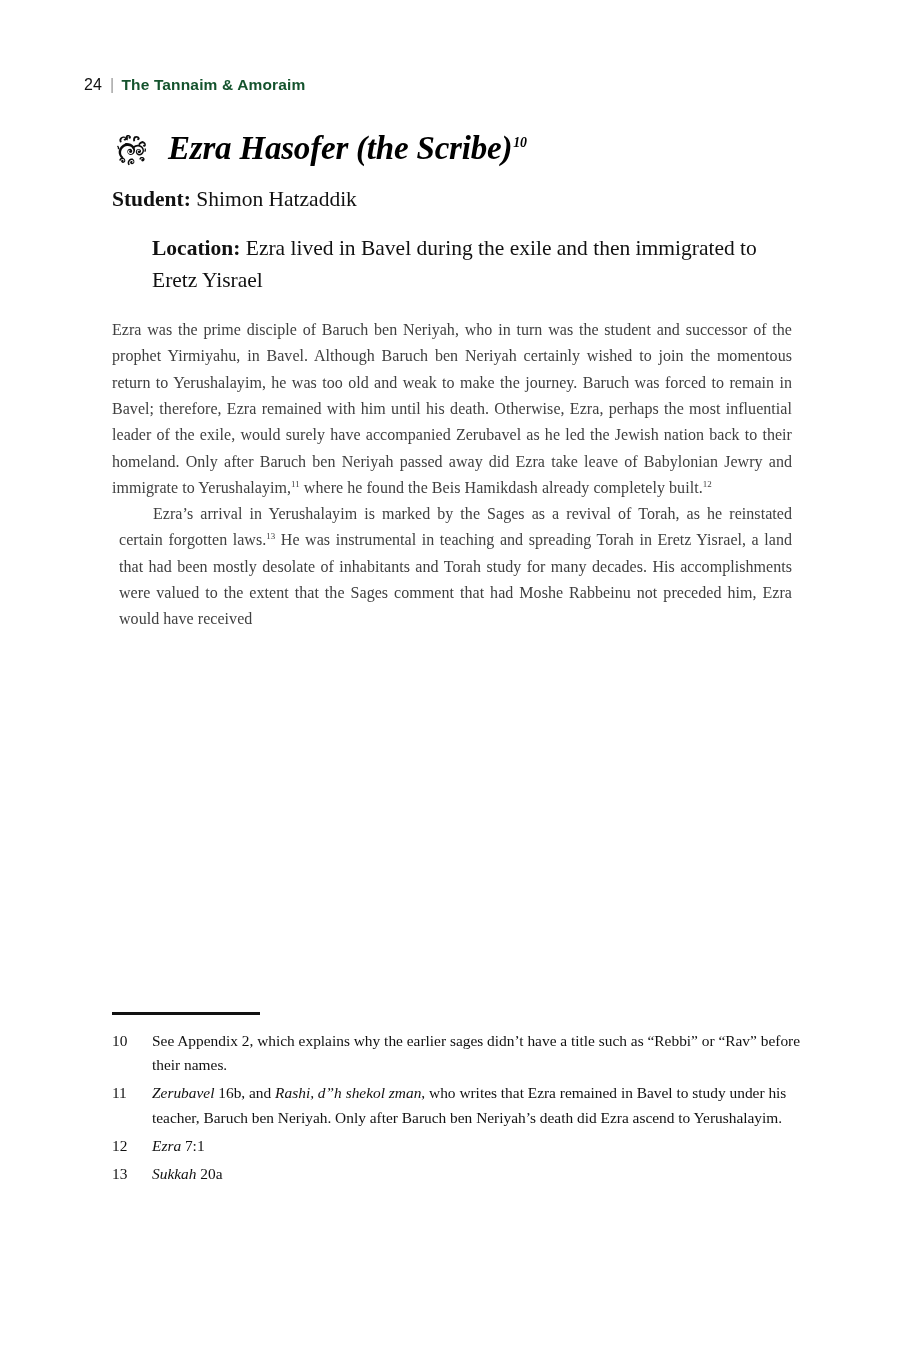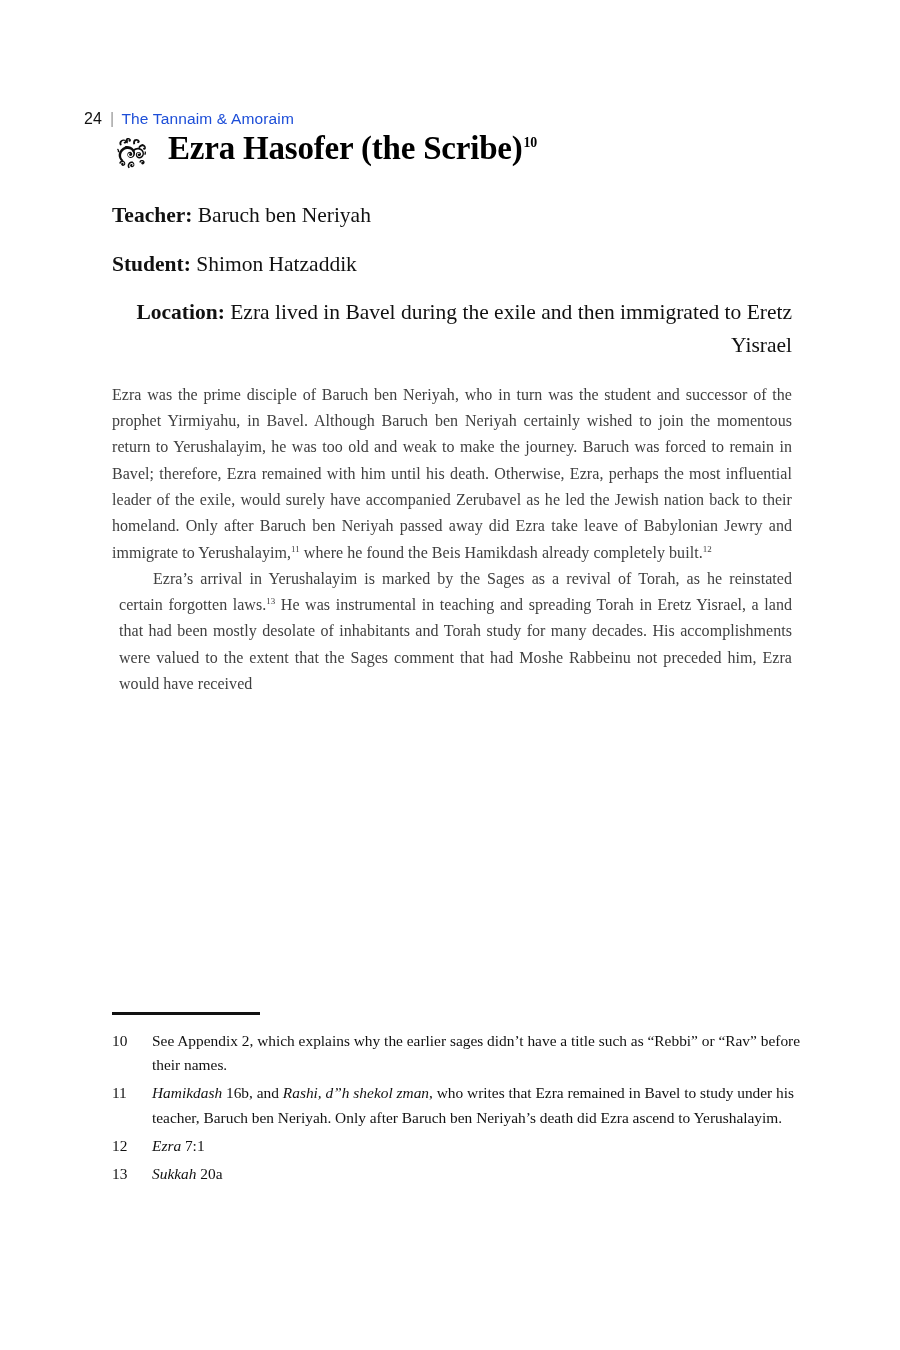--- a/index.html
+++ b/index.html
@@ -38,43 +38,43 @@
     font-size: 16px;
   }
   .running-head .rule-sep {
     display: inline-block;
     margin: 0 7px 0 8px;
     color: #9a9a9a;
     font-weight: 400;
     font-size: 16px;
   }
   .running-head .rh-title {
-    color: #1d4ed8;
-    font-weight: 400;
-    margin-top: 34px;
+    color: #14532d;
+    font-weight: 700;
   }
 
   
   .content {
     position: absolute;
     left: 112px;
     top: 130px;
     width: 680px;
   }
 
   
   .chapter-title {
     display: flex;
-    align-items: flex-end;
-    margin: 0 0 32px 0;
+    align-items: flex-start;
+    margin: 0 0 16px 0;
     font-weight: bold;
     font-size: 33px;
     line-height: 1.12;
     letter-spacing: -0.2px;
     color: #000000;
+    font-style: italic;
   }
   .ornament {
     flex: 0 0 auto;
     width: 40px;
     height: 34px;
     margin-right: 16px;
     position: relative;
     top: 2px;
     display: inline-block;
   }
@@ -93,21 +93,22 @@
     font-size: 21.5px;
     line-height: 1.52;
     margin: 0 0 16px 0;
     color: #111111;
   }
   .meta-line .meta-label {
     font-weight: bold;
   }
   .meta-line.location {
     margin-bottom: 20px;
-    text-align: right;
+    text-align: left;
+    margin-left: 40px;
   }
 
   
   .body-par {
     font-size: 16px;
     line-height: 1.645;
     margin: 0;
     text-align: justify;
     text-align-last: left;
     color: #404040;
@@ -189,24 +190,20 @@
             <path d="M29.3 24.7c1.4-.2 2.8.6 3.2 1.9.4 1.1-.1 2.3-1.1 2.7-.8.4-1.8 0-2.1-.8-.3-.6 0-1.4.6-1.6.5-.2 1 0 1.2.4.1-.6-.4-1.1-1-1.1-.8 0-1.5.7-1.5 1.5l-1.3-.5c.2-1.3 1.2-2.3 2.6-2.5z"></path>
             <path d="M15.5 4.5c.6 1.2.6 2.7-.1 3.9l-1.3-.6c.5-1 .6-2.2.2-3.3l1.2 0z"></path>
             <path d="M6.1 13.7c.9 1 1.4 2.3 1.3 3.6l-1.5-.1c.1-1.1-.2-2.2-.9-3.1l1.1-.4z"></path>
             <path d="M33.8 16.5c.4 1.2.2 2.6-.5 3.6l-1.2-.8c.6-.8.8-1.8.5-2.7l1.2-.1z"></path>
           </g>
         </svg>
       </span>
       <span class="title-text"><span>Ezra Hasofer (the Scribe)</span><sup>10</sup></span>
     </h1>
 
-    <p class="meta-line">
-      <span class="meta-label">Teacher:</span>
-      <span>Baruch ben Neriyah</span>
-    </p>
 
     <p class="meta-line">
       <span class="meta-label">Student:</span>
       <span>Shimon Hatzaddik</span>
     </p>
 
     <p class="meta-line location">
       <span class="meta-label">Location:</span>
       <span>Ezra lived in Bavel during the exile and then immigrated to Eretz Yisrael</span>
     </p>
@@ -221,21 +218,21 @@
     <div class="fn-rule"></div>
 
 
     <div class="fn-item">
       <span class="fn-num">10</span>
       <span class="fn-text"><span>See Appendix 2, which explains why the earlier sages didn’t have a title such as “Rebbi” or “Rav” before their names.</span></span>
     </div>
 
     <div class="fn-item">
       <span class="fn-num">11</span>
-      <span class="fn-text"><i>Hamikdash</i><span> 16b, and </span><i>Rashi, d”h shekol zman</i><span>, who writes that Ezra remained in Bavel to study under his teacher, Baruch ben Neriyah. Only after Baruch ben Neriyah’s death did Ezra ascend to Yerushalayim.</span></span>
+      <span class="fn-text"><i>Zerubavel</i><span> 16b, and </span><i>Rashi, d”h shekol zman</i><span>, who writes that Ezra remained in Bavel to study under his teacher, Baruch ben Neriyah. Only after Baruch ben Neriyah’s death did Ezra ascend to Yerushalayim.</span></span>
     </div>
 
     <div class="fn-item">
       <span class="fn-num">12</span>
       <span class="fn-text"><i>Ezra</i><span> 7:1</span></span>
     </div>
 
     <div class="fn-item">
       <span class="fn-num">13</span>
       <span class="fn-text"><i>Sukkah</i><span> 20a</span></span>

